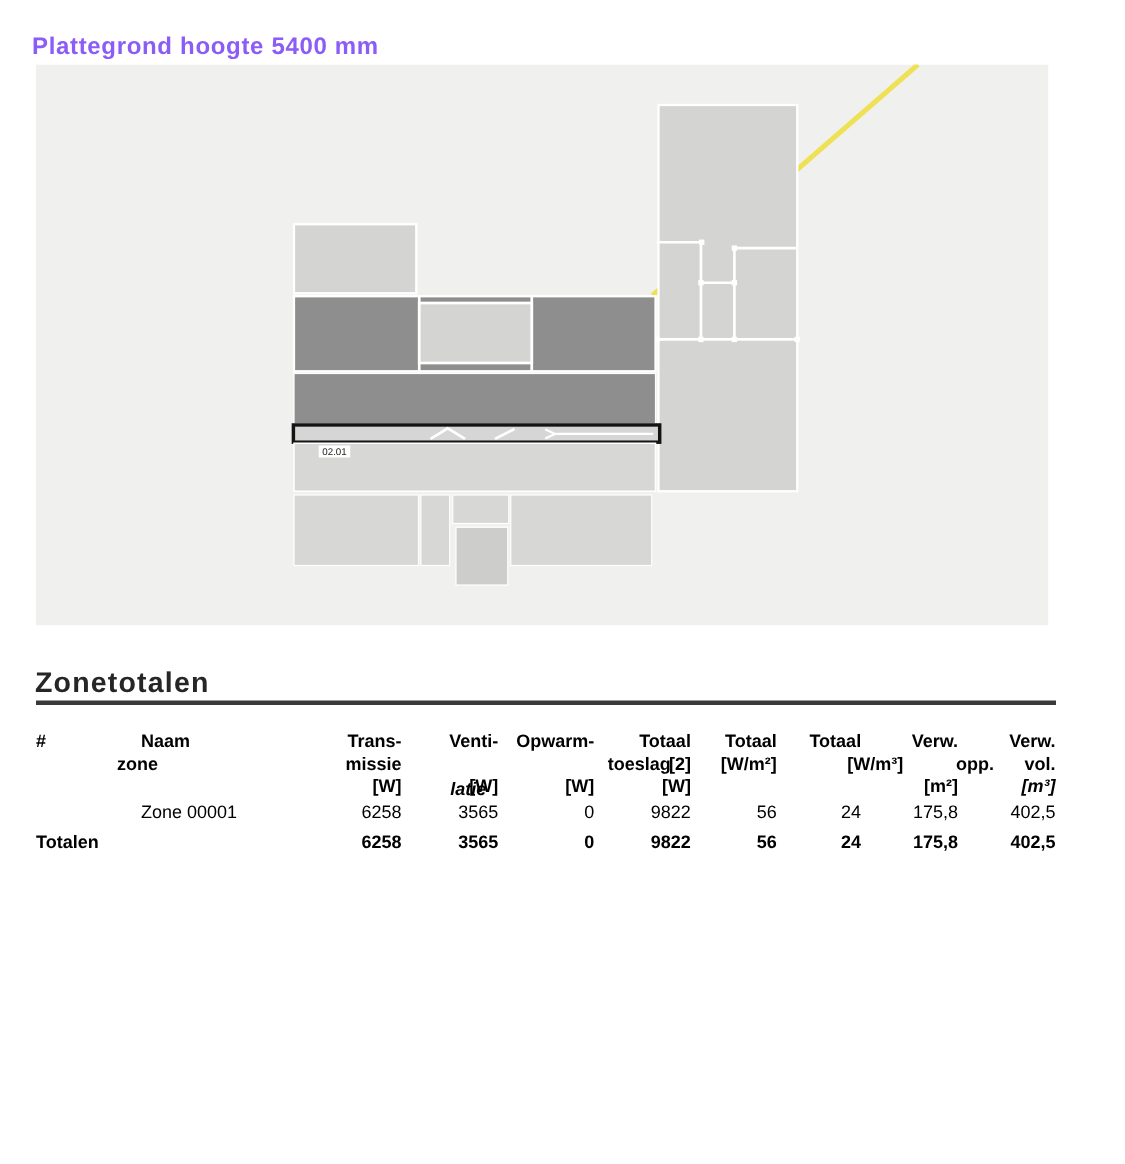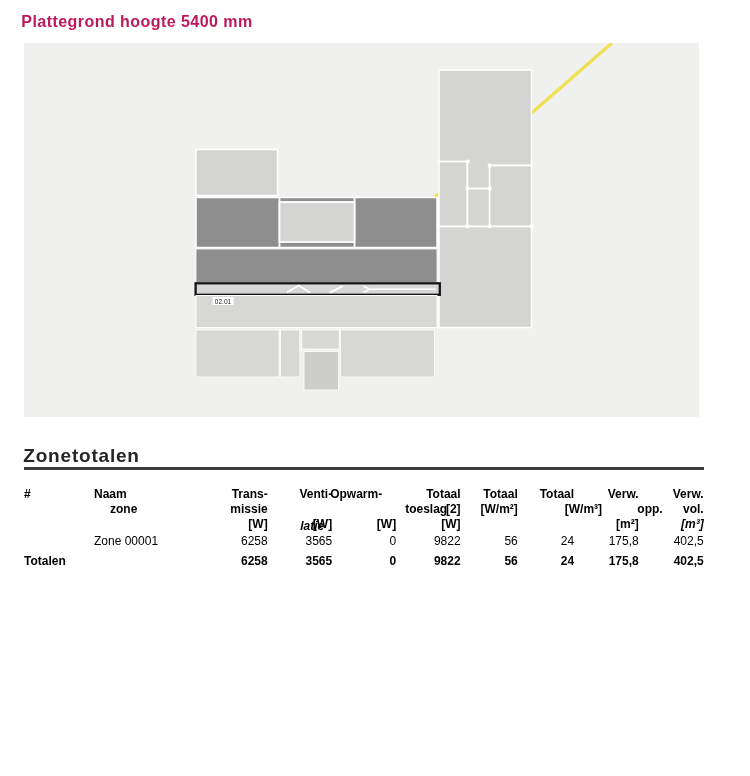--- a/index.html
+++ b/index.html
@@ -5,21 +5,21 @@
   html,body{margin:0;padding:0;background:#ffffff;}
   body{width:750px;height:776px;position:relative;font-family:"Liberation Sans",sans-serif;}
   .abs{position:absolute;}
   .r{text-align:right;}
   .t{font-size:12px;line-height:12px;color:#000;}
   .b{font-weight:bold;}
 </style>
 </head>
 <body>
 
-<div class="abs b" style="left:21.3px;top:14px;font-size:16px;line-height:16px;letter-spacing:0.45px;color:#be185d;">Plattegrond hoogte 5400 mm</div>
+<div class="abs b" style="left:21.3px;top:24px;font-size:16px;line-height:16px;letter-spacing:0.45px;color:#8b5cf6;">Plattegrond hoogte 5400 mm</div>
 
 <svg class="abs" style="left:24px;top:43px;" width="675" height="374" viewBox="0 0 675 374">
 
   <rect x="0" y="0" width="675" height="374" fill="#f0f0ef"></rect>
 
   <line x1="588" y1="0" x2="411" y2="154" stroke="#efe156" stroke-width="3.4"></line>
 
   <g>
     <rect x="415" y="27" width="92.5" height="257.5" fill="#d4d4d3" stroke="#ffffff" stroke-width="1.5"></rect>
 
@@ -89,28 +89,28 @@
 </svg>
 
 <div class="abs b" style="left:23.3px;top:445.6px;font-size:19px;line-height:20px;letter-spacing:0.8px;color:#262626;">Zonetotalen</div>
 
 <div class="abs" style="left:24px;top:467px;width:680px;height:2.5px;background:#3a3a3a;"></div>
 
 <div class="abs t b" style="left:24px;top:487.6px;">#</div>
 <div class="abs t b" style="left:94px;top:487.6px;">Naam</div>
 <div class="abs t b r" style="left:187.7px;top:487.6px;width:80px;">Trans-</div>
 <div class="abs t b r" style="left:252.2px;top:487.6px;width:80px;">Venti-</div>
-<div class="abs t b r" style="left:316.2px;top:487.6px;width:80px;text-align:center;">Opwarm-</div>
+<div class="abs t b r" style="left:316.2px;top:487.6px;width:80px;">Opwarm-</div>
 <div class="abs t b r" style="left:380.6px;top:487.6px;width:80px;">Totaal</div>
 <div class="abs t b r" style="left:437.8px;top:487.6px;width:80px;">Totaal</div>
 <div class="abs t b r" style="left:494.1px;top:487.6px;width:80px;">Totaal</div>
 <div class="abs t b r" style="left:558.7px;top:487.6px;width:80px;">Verw.</div>
 <div class="abs t b r" style="left:623.7px;top:487.6px;width:80px;">Verw.</div>
 
-<div class="abs t b" style="left:110px;top:502.9px;">zone</div>
+<div class="abs t b" style="left:78px;top:502.9px;">zone</div>
 <div class="abs t b r" style="left:187.7px;top:502.9px;width:80px;">missie</div>
 <div class="abs t b r" style="left:252.2px;top:520px;width:72px;font-style:italic;">latie</div>
 <div class="abs t b r" style="left:316.2px;top:502.9px;width:104px;padding-left:27px;">toeslag</div>
 <div class="abs t b r" style="left:380.6px;top:502.9px;width:80px;">[2]</div>
 <div class="abs t b r" style="left:437.8px;top:502.9px;width:80px;">[W/m²]</div>
 <div class="abs t b r" style="left:494.1px;top:502.9px;width:80px;margin-left:28px;">[W/m³]</div>
 <div class="abs t b r" style="left:558.7px;top:502.9px;width:80px;margin-left:24px;">opp.</div>
 <div class="abs t b r" style="left:623.7px;top:502.9px;width:80px;">vol.</div>
 
 <div class="abs t b r" style="left:187.7px;top:518.2px;width:80px;">[W]</div>

